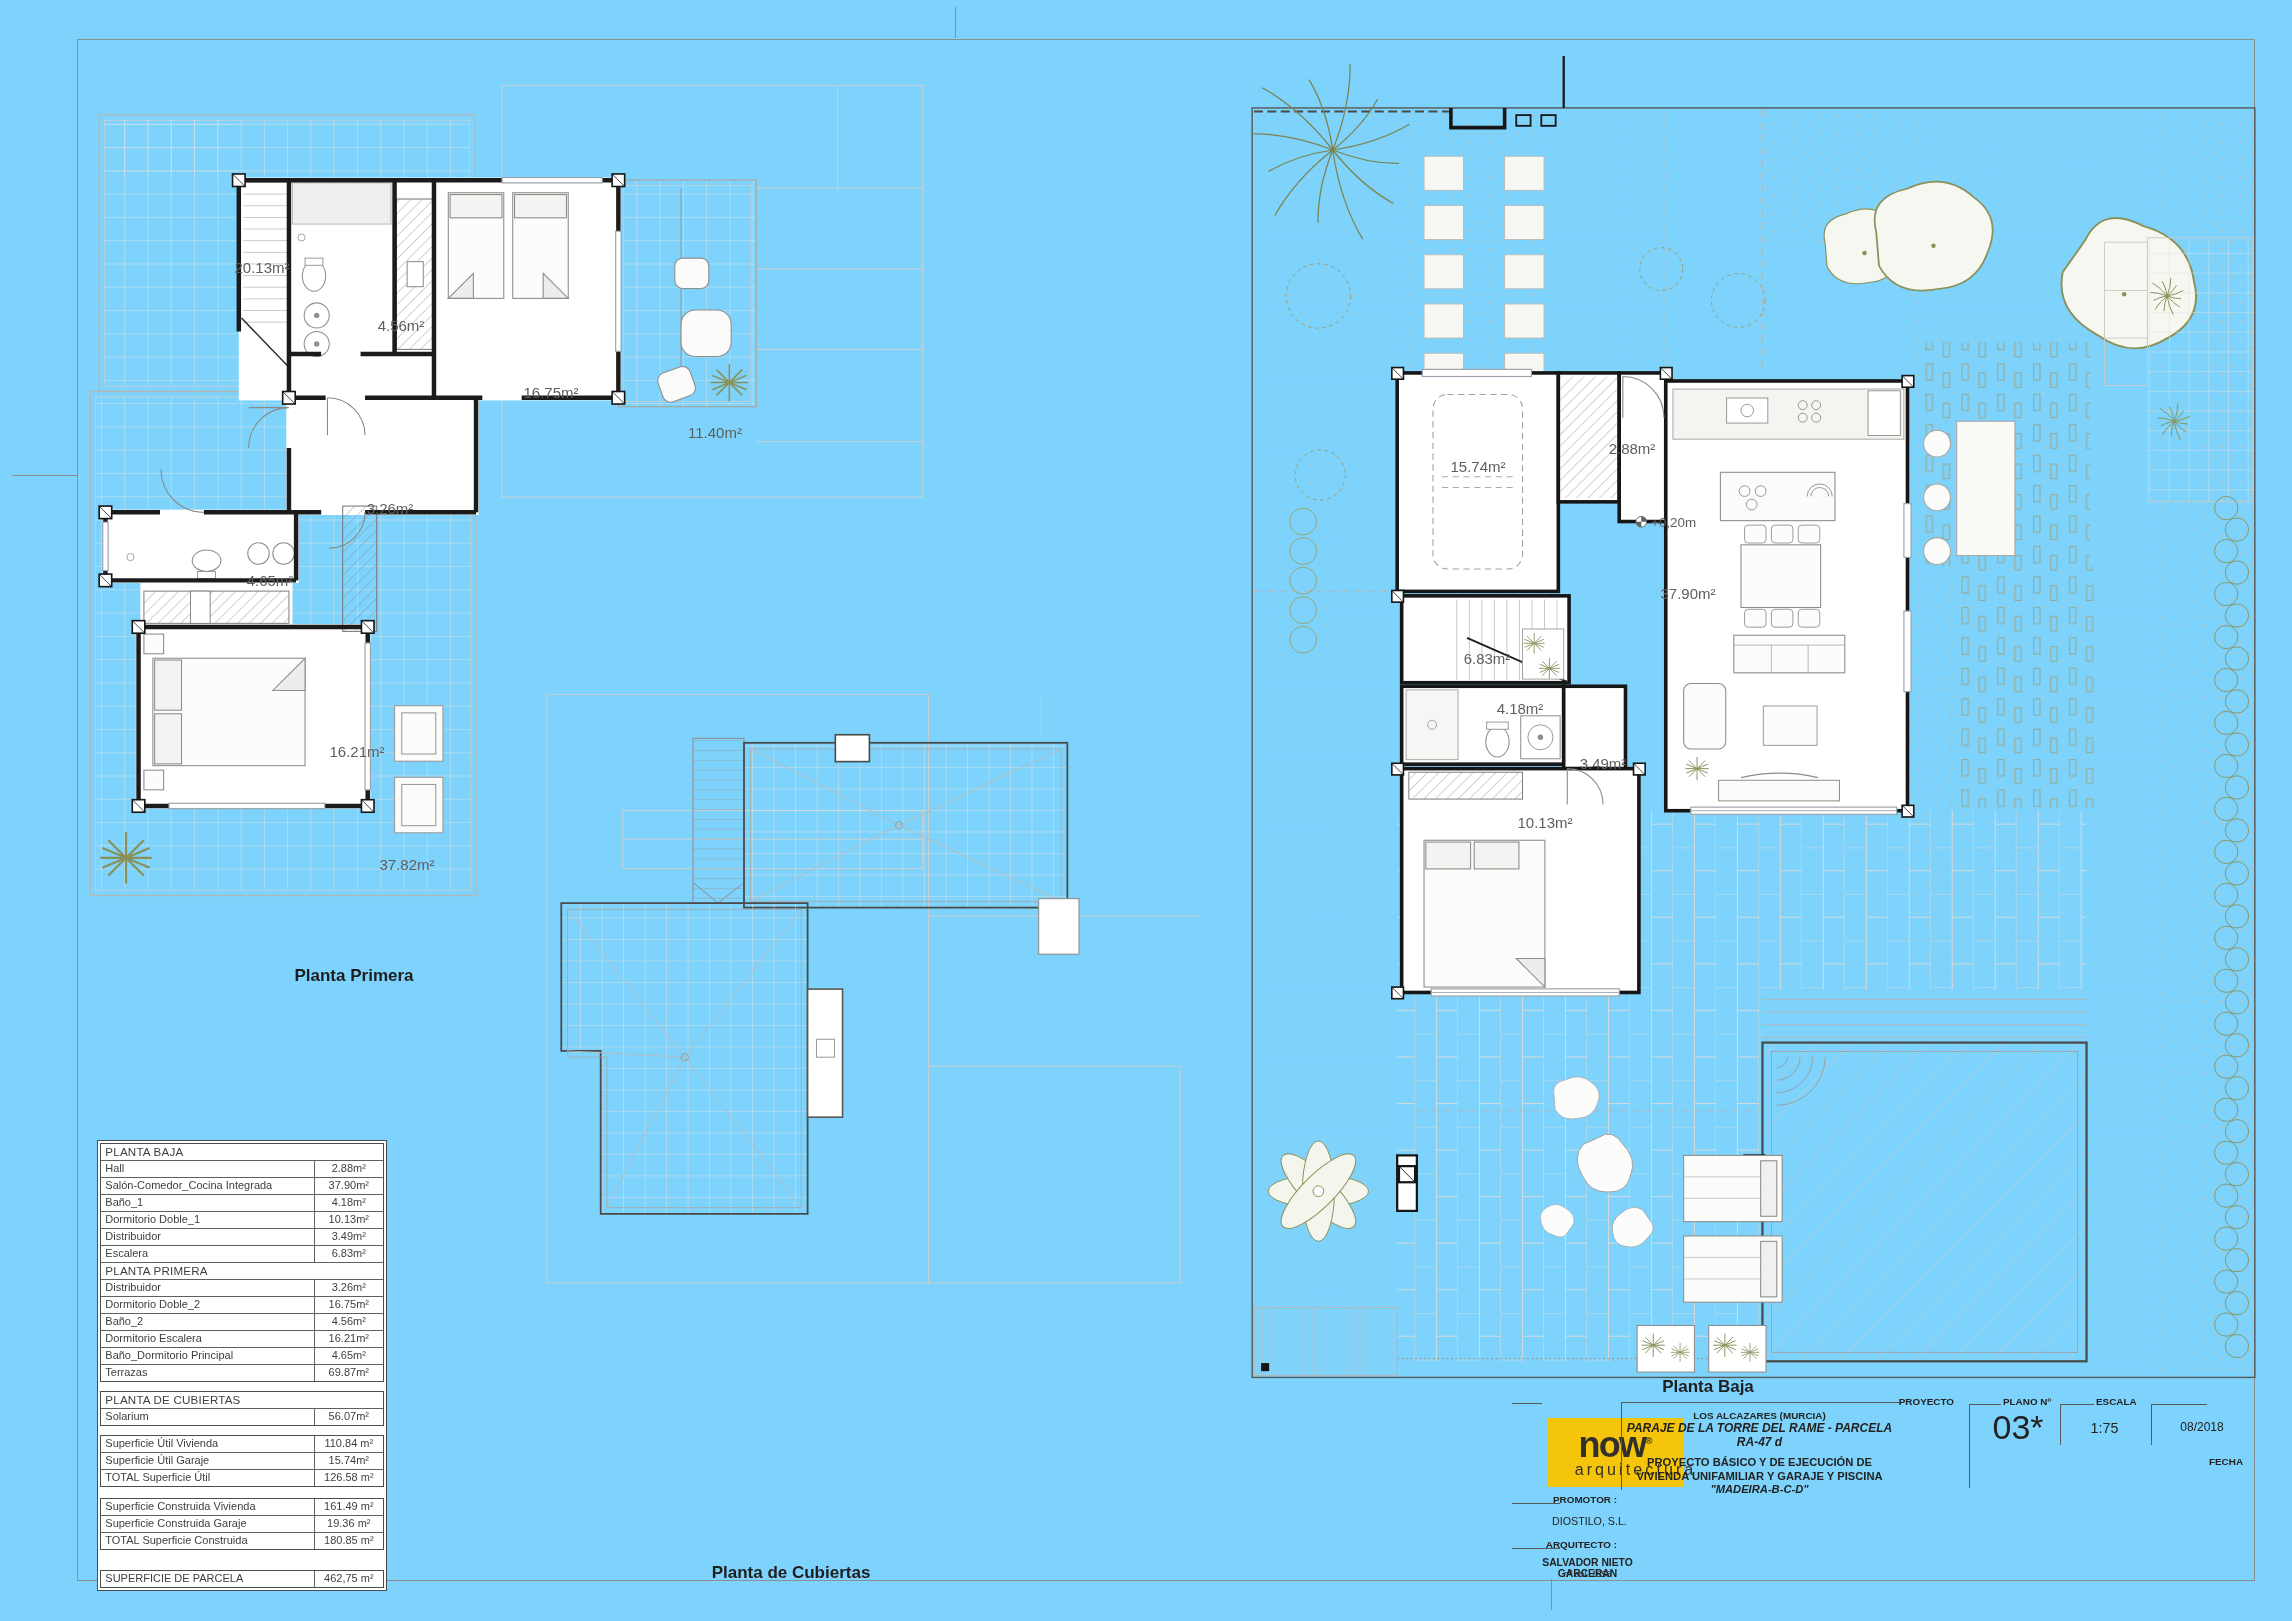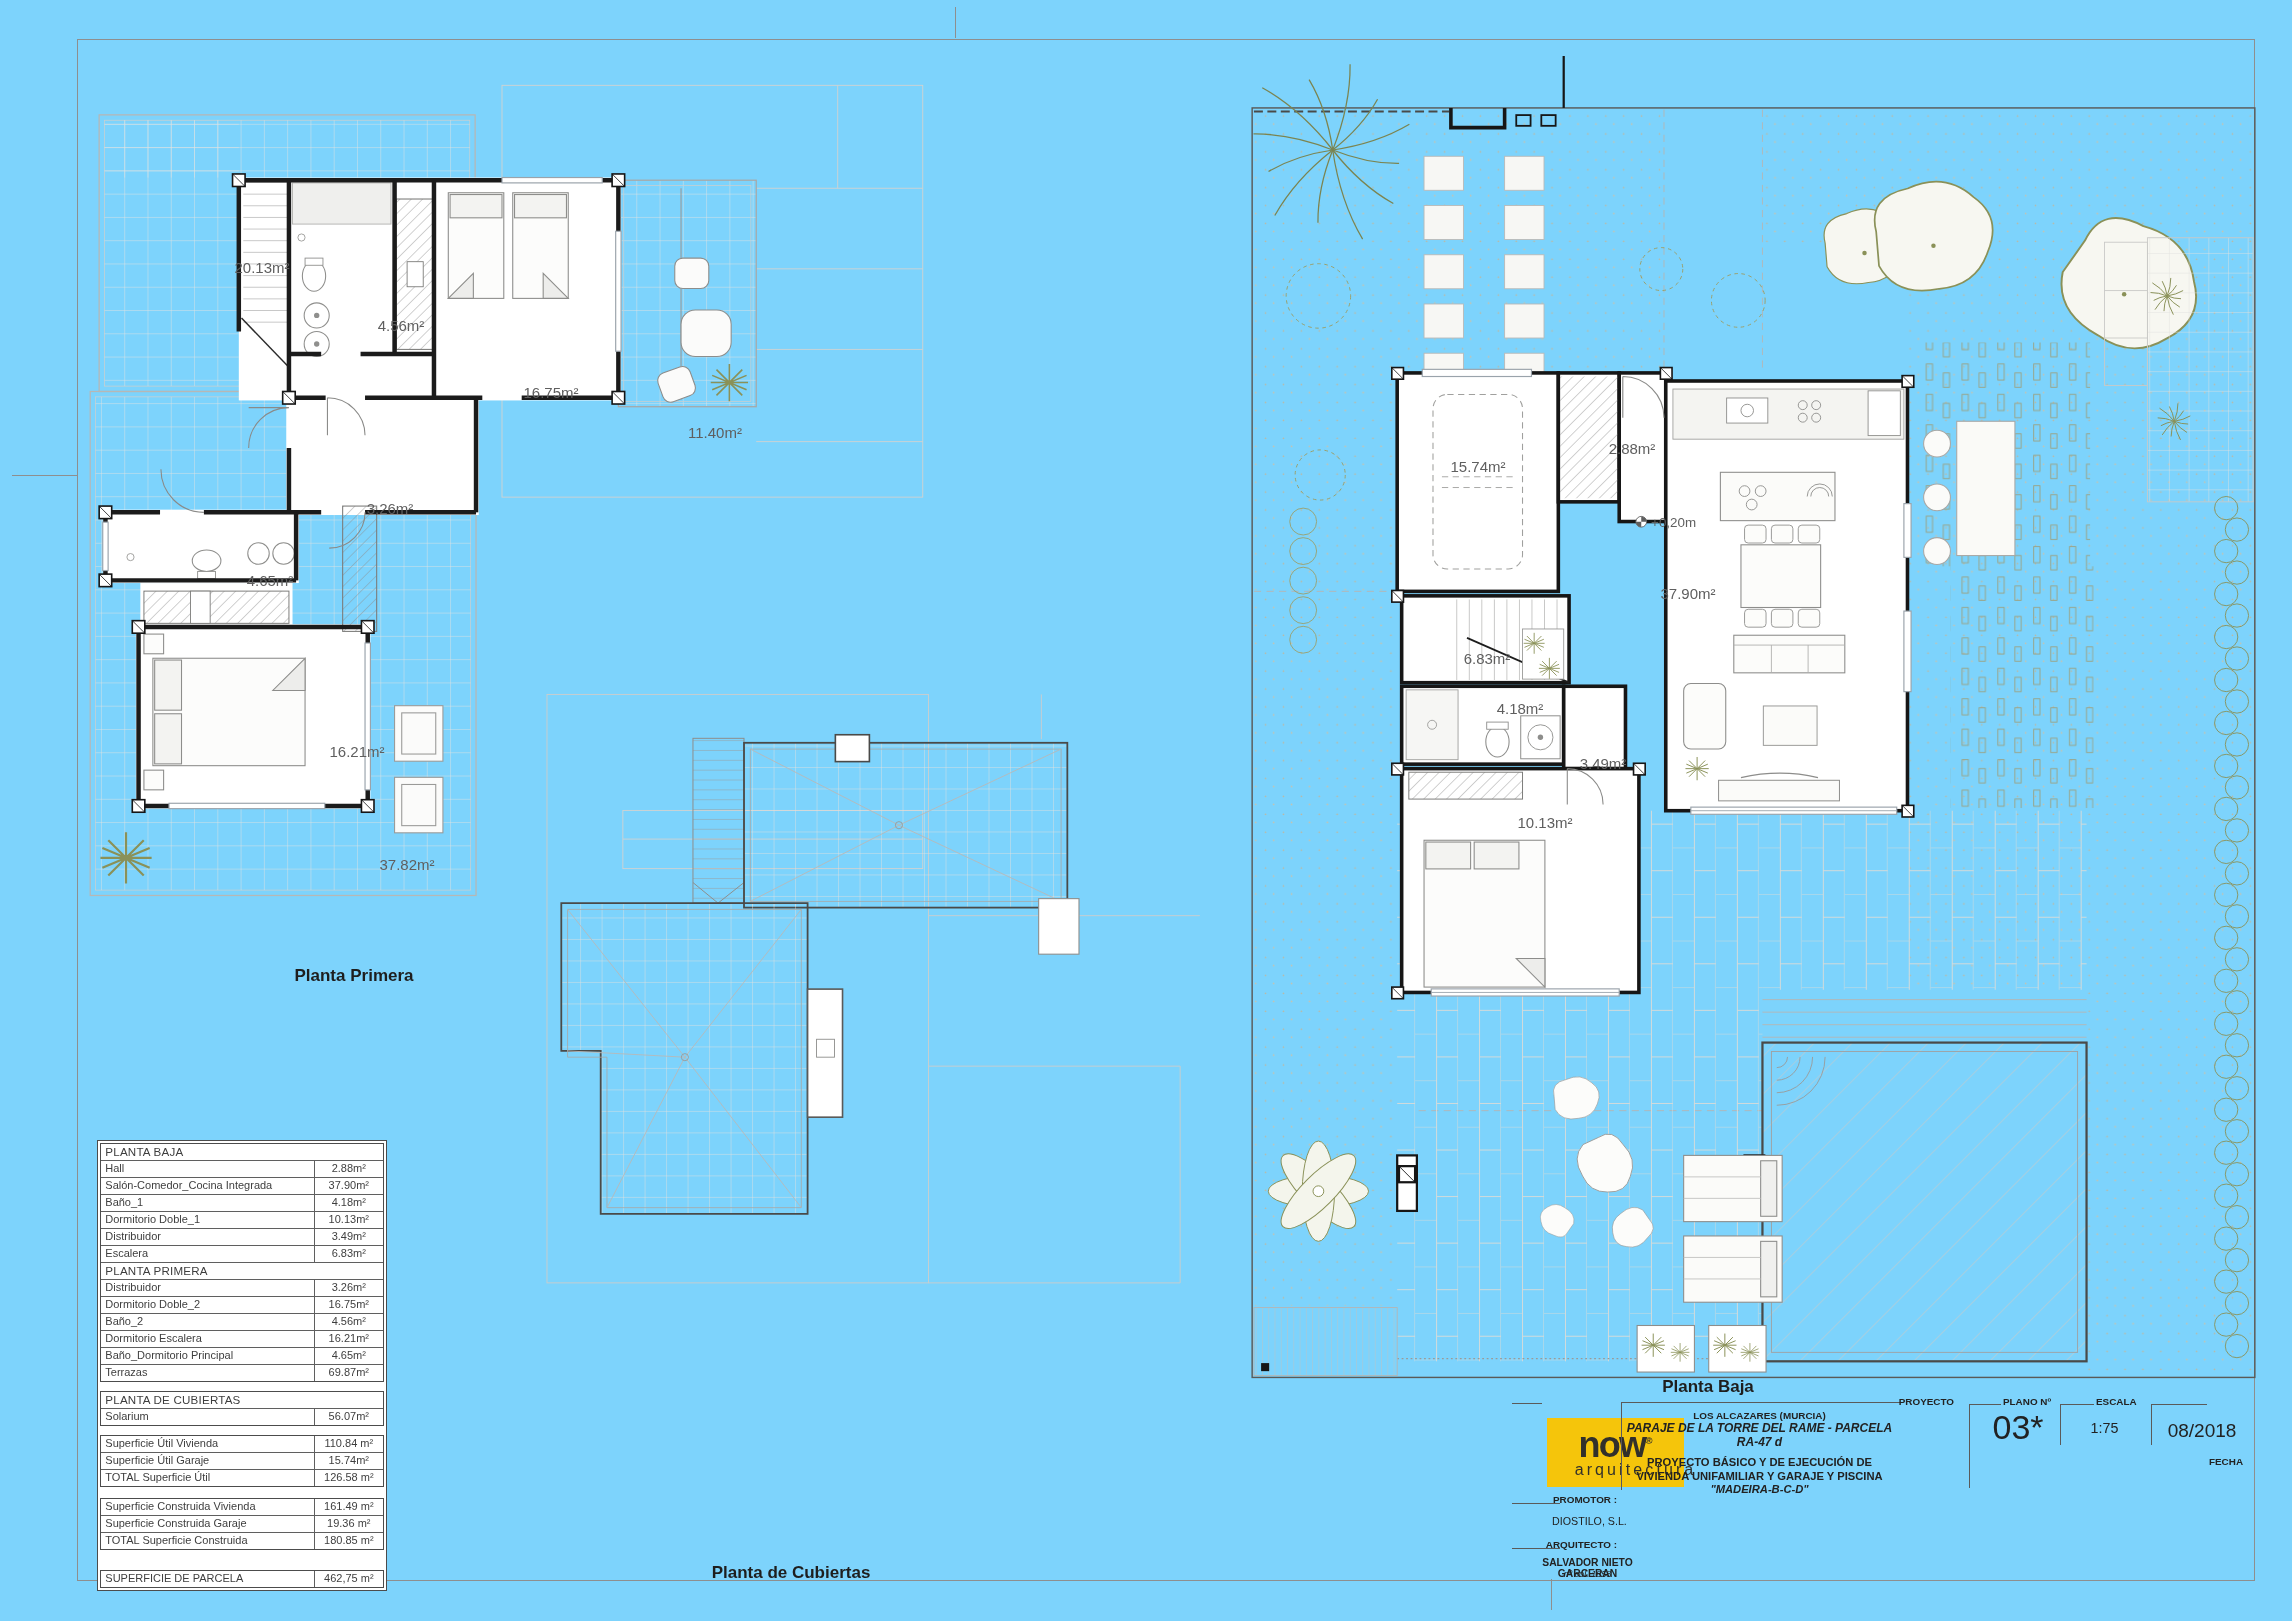--- a/index.html
+++ b/index.html
@@ -753,17 +753,17 @@
   <div class="tbtext" style="left:1975px;top:1408px;width:86px;text-align:center;font-size:34px">03*</div>
 
   <div class="tbline" style="left:2060px;top:1404px;width:34px;height:0.9px"></div>
   <div class="tbline" style="left:2060px;top:1404px;width:0.9px;height:41px"></div>
   <div class="tbtext h11" style="left:2096px;top:1396px">ESCALA</div>
   <div class="tbtext" style="left:2064px;top:1420px;width:81px;text-align:center;font-size:14.3px">1:75</div>
 
   <div class="tbline" style="left:2151px;top:1404px;width:56px;height:0.9px"></div>
   <div class="tbline" style="left:2151px;top:1404px;width:0.9px;height:41px"></div>
   <div class="tbtext h11" style="left:2209px;top:1456px">FECHA</div>
-  <div class="tbtext" style="left:2157px;top:1420px;width:90px;text-align:center;font-size:19px">08/2018</div>
+  <div class="tbtext" style="left:2157px;top:1420px;width:90px;text-align:center;font-size:12px">08/2018</div>
 
 
 </div>
 
 
 </body></html>

